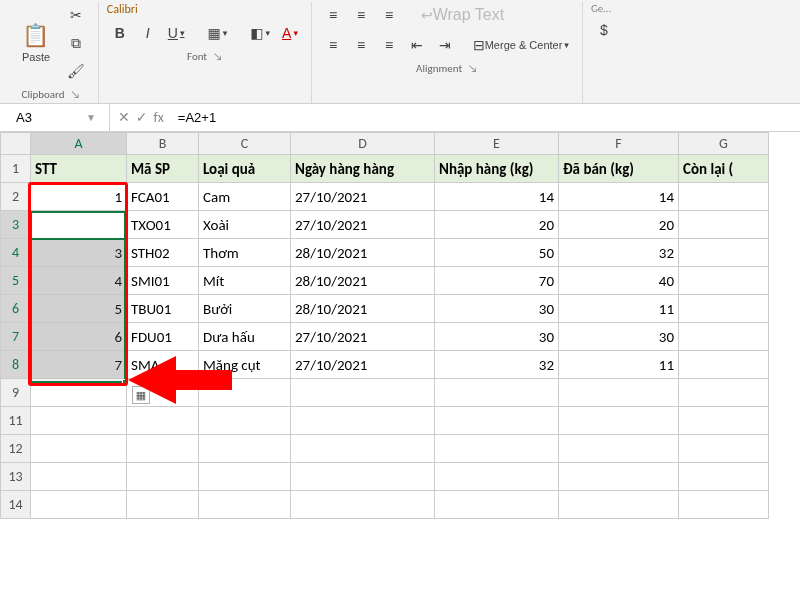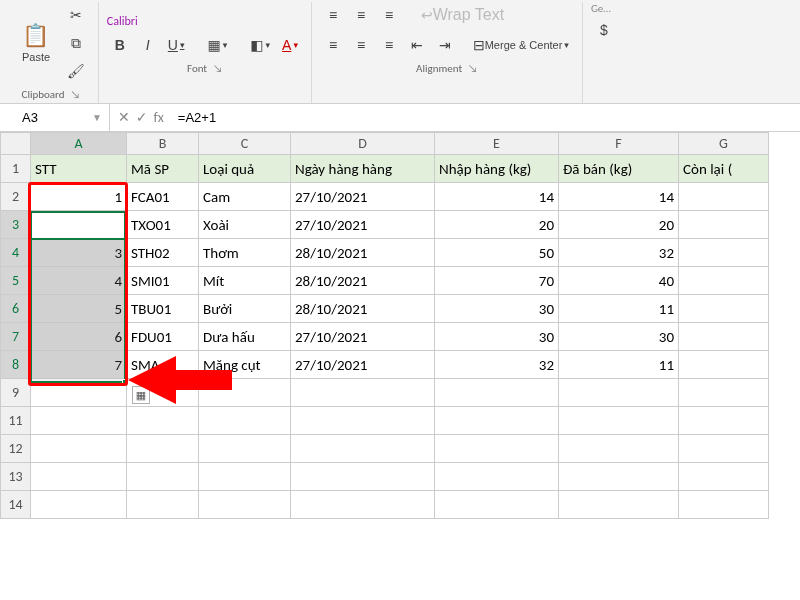--- a/index.html
+++ b/index.html
@@ -15,35 +15,35 @@
   .rbtn { min-width: 26px; height: 26px; display: inline-flex; align-items: center; justify-content: center; border: 1px solid transparent; background: transparent; color: #444; font-size: 14px; border-radius: 2px; padding: 0 4px; }
   .bigbtn { display: flex; flex-direction: column; align-items: center; width: 48px; height: 56px; justify-content: center; gap: 2px; background: transparent; border: none; color: #444; }
   .bigbtn .ico { font-size: 22px; }
   .bigbtn .lbl { font-size: 11px; }
   .drop { font-size: 9px; margin-left: 2px; }
   .sep { width: 1px; background: #d9d9d9; margin: 2px 4px; }
   .launcher { font-size: 11px; color: #888; }
 
   
   .fx-row { display: flex; align-items: center; border-bottom: 1px solid #d0d0d0; background: #fff; height: 28px; }
-  .namebox { width: 110px; display: flex; align-items: center; border-right: 1px solid #d0d0d0; height: 100%; padding: 0 22px; }
+  .namebox { width: 110px; display: flex; align-items: center; border-right: 1px solid #d0d0d0; height: 100%; padding: 0 16px; }
   .namebox input { border: none; width: 70px; font-size: 13px; outline: none; }
   .namebox .dd { color: #999; font-size: 10px; }
   .fx-btns { display: flex; align-items: center; gap: 6px; padding: 0 8px; color: #888; }
   .fx-input { flex: 1; border: none; outline: none; padding: 0 6px; font-size: 13px; }
 
   
   .grid-wrap { position: relative; }
   table.grid { border-collapse: collapse; table-layout: fixed; }
   .corner { width: 30px; height: 22px; background: #f0f0f0; border: 1px solid #ccc; }
   th.colhdr { background: #f0f0f0; border: 1px solid #ccc; font-weight: normal; color: #555; height: 22px; font-size: 14px; }
   th.rowhdr { background: #f0f0f0; border: 1px solid #ccc; font-weight: normal; color: #555; width: 30px; font-size: 14px; text-align: center; }
   th.rowhdr.sel, th.colhdr.sel { background: #d5d5d5; color: #0a7b40; }
   td.cell { border: 1px solid #ccc; height: 28px; padding: 0 4px; font-family: Calibri, sans-serif; font-size: 15px; white-space: nowrap; overflow: hidden; }
-  .hdr-row td.cell { background: #e2efda; font-weight: normal; }
+  .hdr-row td.cell { background: #e2efda; font-weight: bold; }
   .num { text-align: right; }
   .w-a { width: 96px; } .w-b { width: 72px; } .w-c { width: 92px; } .w-d { width: 144px; } .w-e { width: 124px; } .w-f { width: 120px; } .w-g { width: 90px; }
 
   
   .sel-box { position: absolute; border: 2px solid #107c41; pointer-events: none; background: rgba(170,170,170,0.15); }
   .active-cell { position: absolute; border: 2px solid #107c41; background: #fff; pointer-events: none; }
   .fill-handle { position: absolute; width: 6px; height: 6px; background: #107c41; border: 1px solid #fff; pointer-events: auto; }
   .autofill-opt { position: absolute; width: 18px; height: 18px; border: 1px solid #b0b0b0; background: #fff; display: flex; align-items: center; justify-content: center; font-size: 11px; color: #555; }
 
   
@@ -76,21 +76,21 @@
         </div>
       </div>
       <div class="group-label">
           <span>Clipboard</span>
           <span class="launcher">↘</span>
         </div>
     </div>
 
     <div class="group">
       <div style="display:flex;flex-direction:column;gap:4px;">
-        <div class="group-btns" style="color:#a21caf;font-size:12px;margin-top:12px;">
+        <div class="group-btns" style="color:#a16207;font-size:12px;">
           <span>Calibri</span>
         </div>
         <div class="group-btns">
           <button class="rbtn" style="font-weight:bold">B</button>
           <button class="rbtn" style="font-style:italic">I</button>
           <button class="rbtn" style="text-decoration:underline">
               <span>U</span>
               <span class="drop">▾</span>
             </button>
           <span class="sep"></span>

